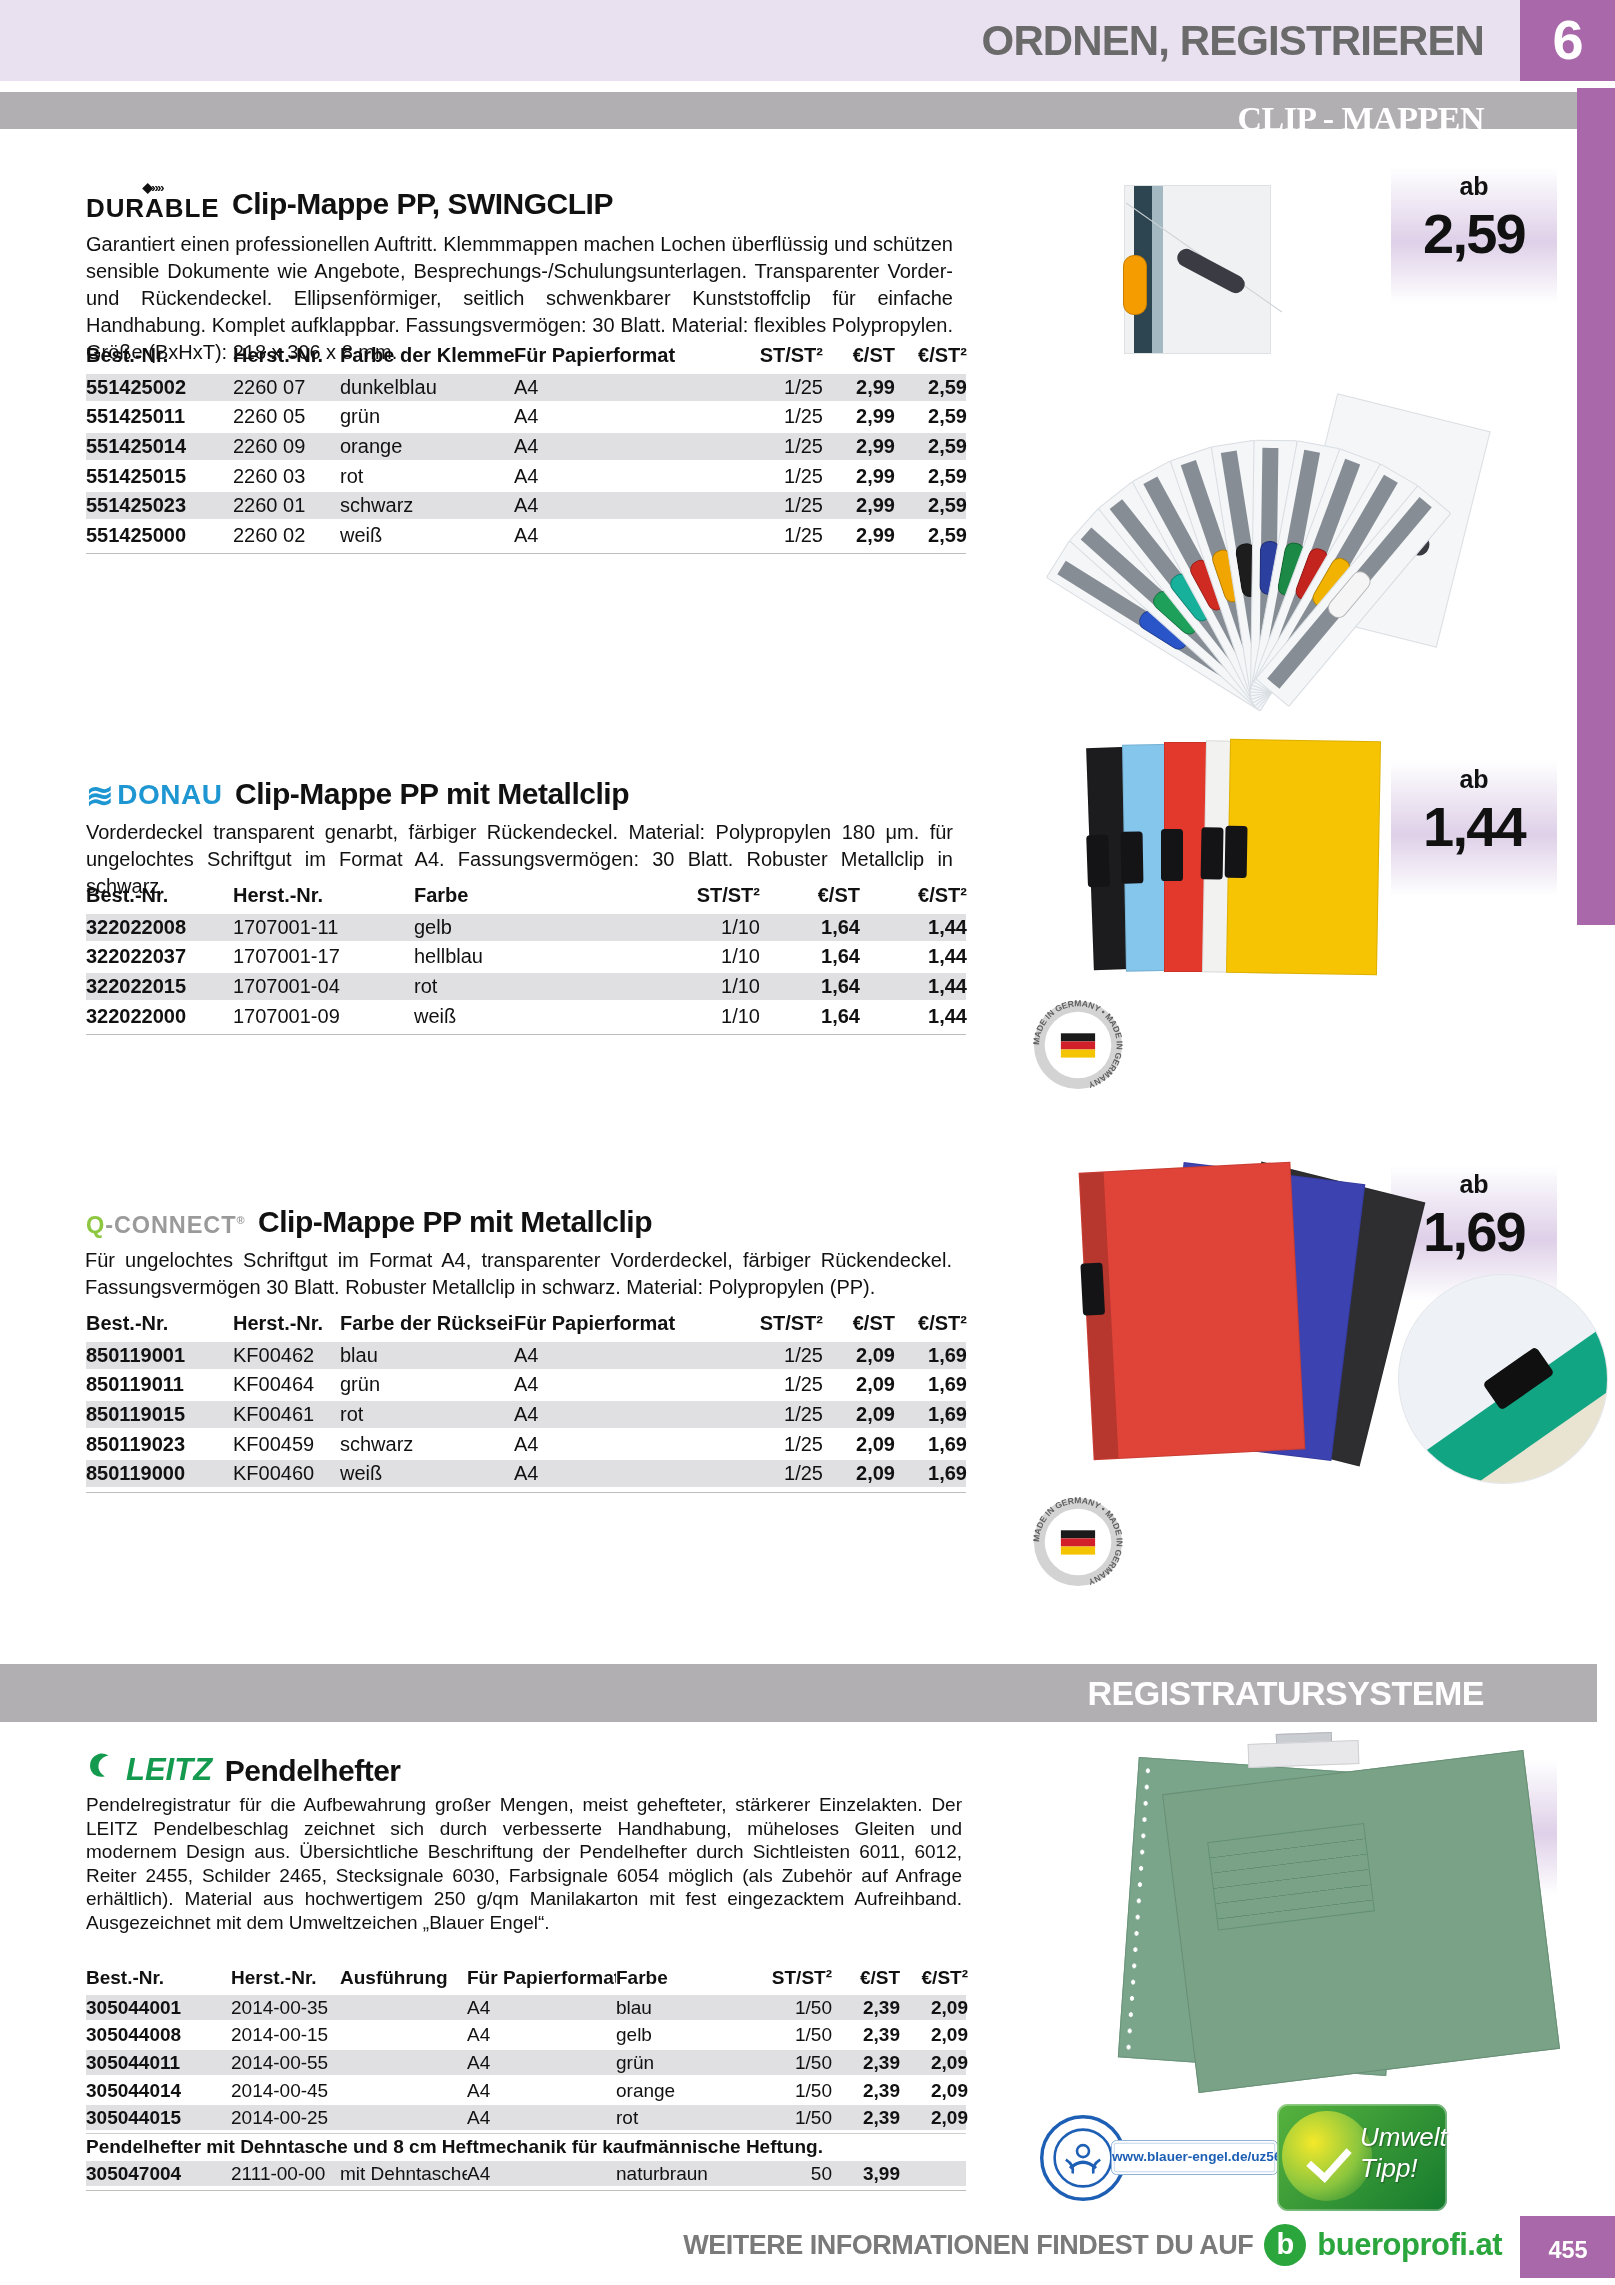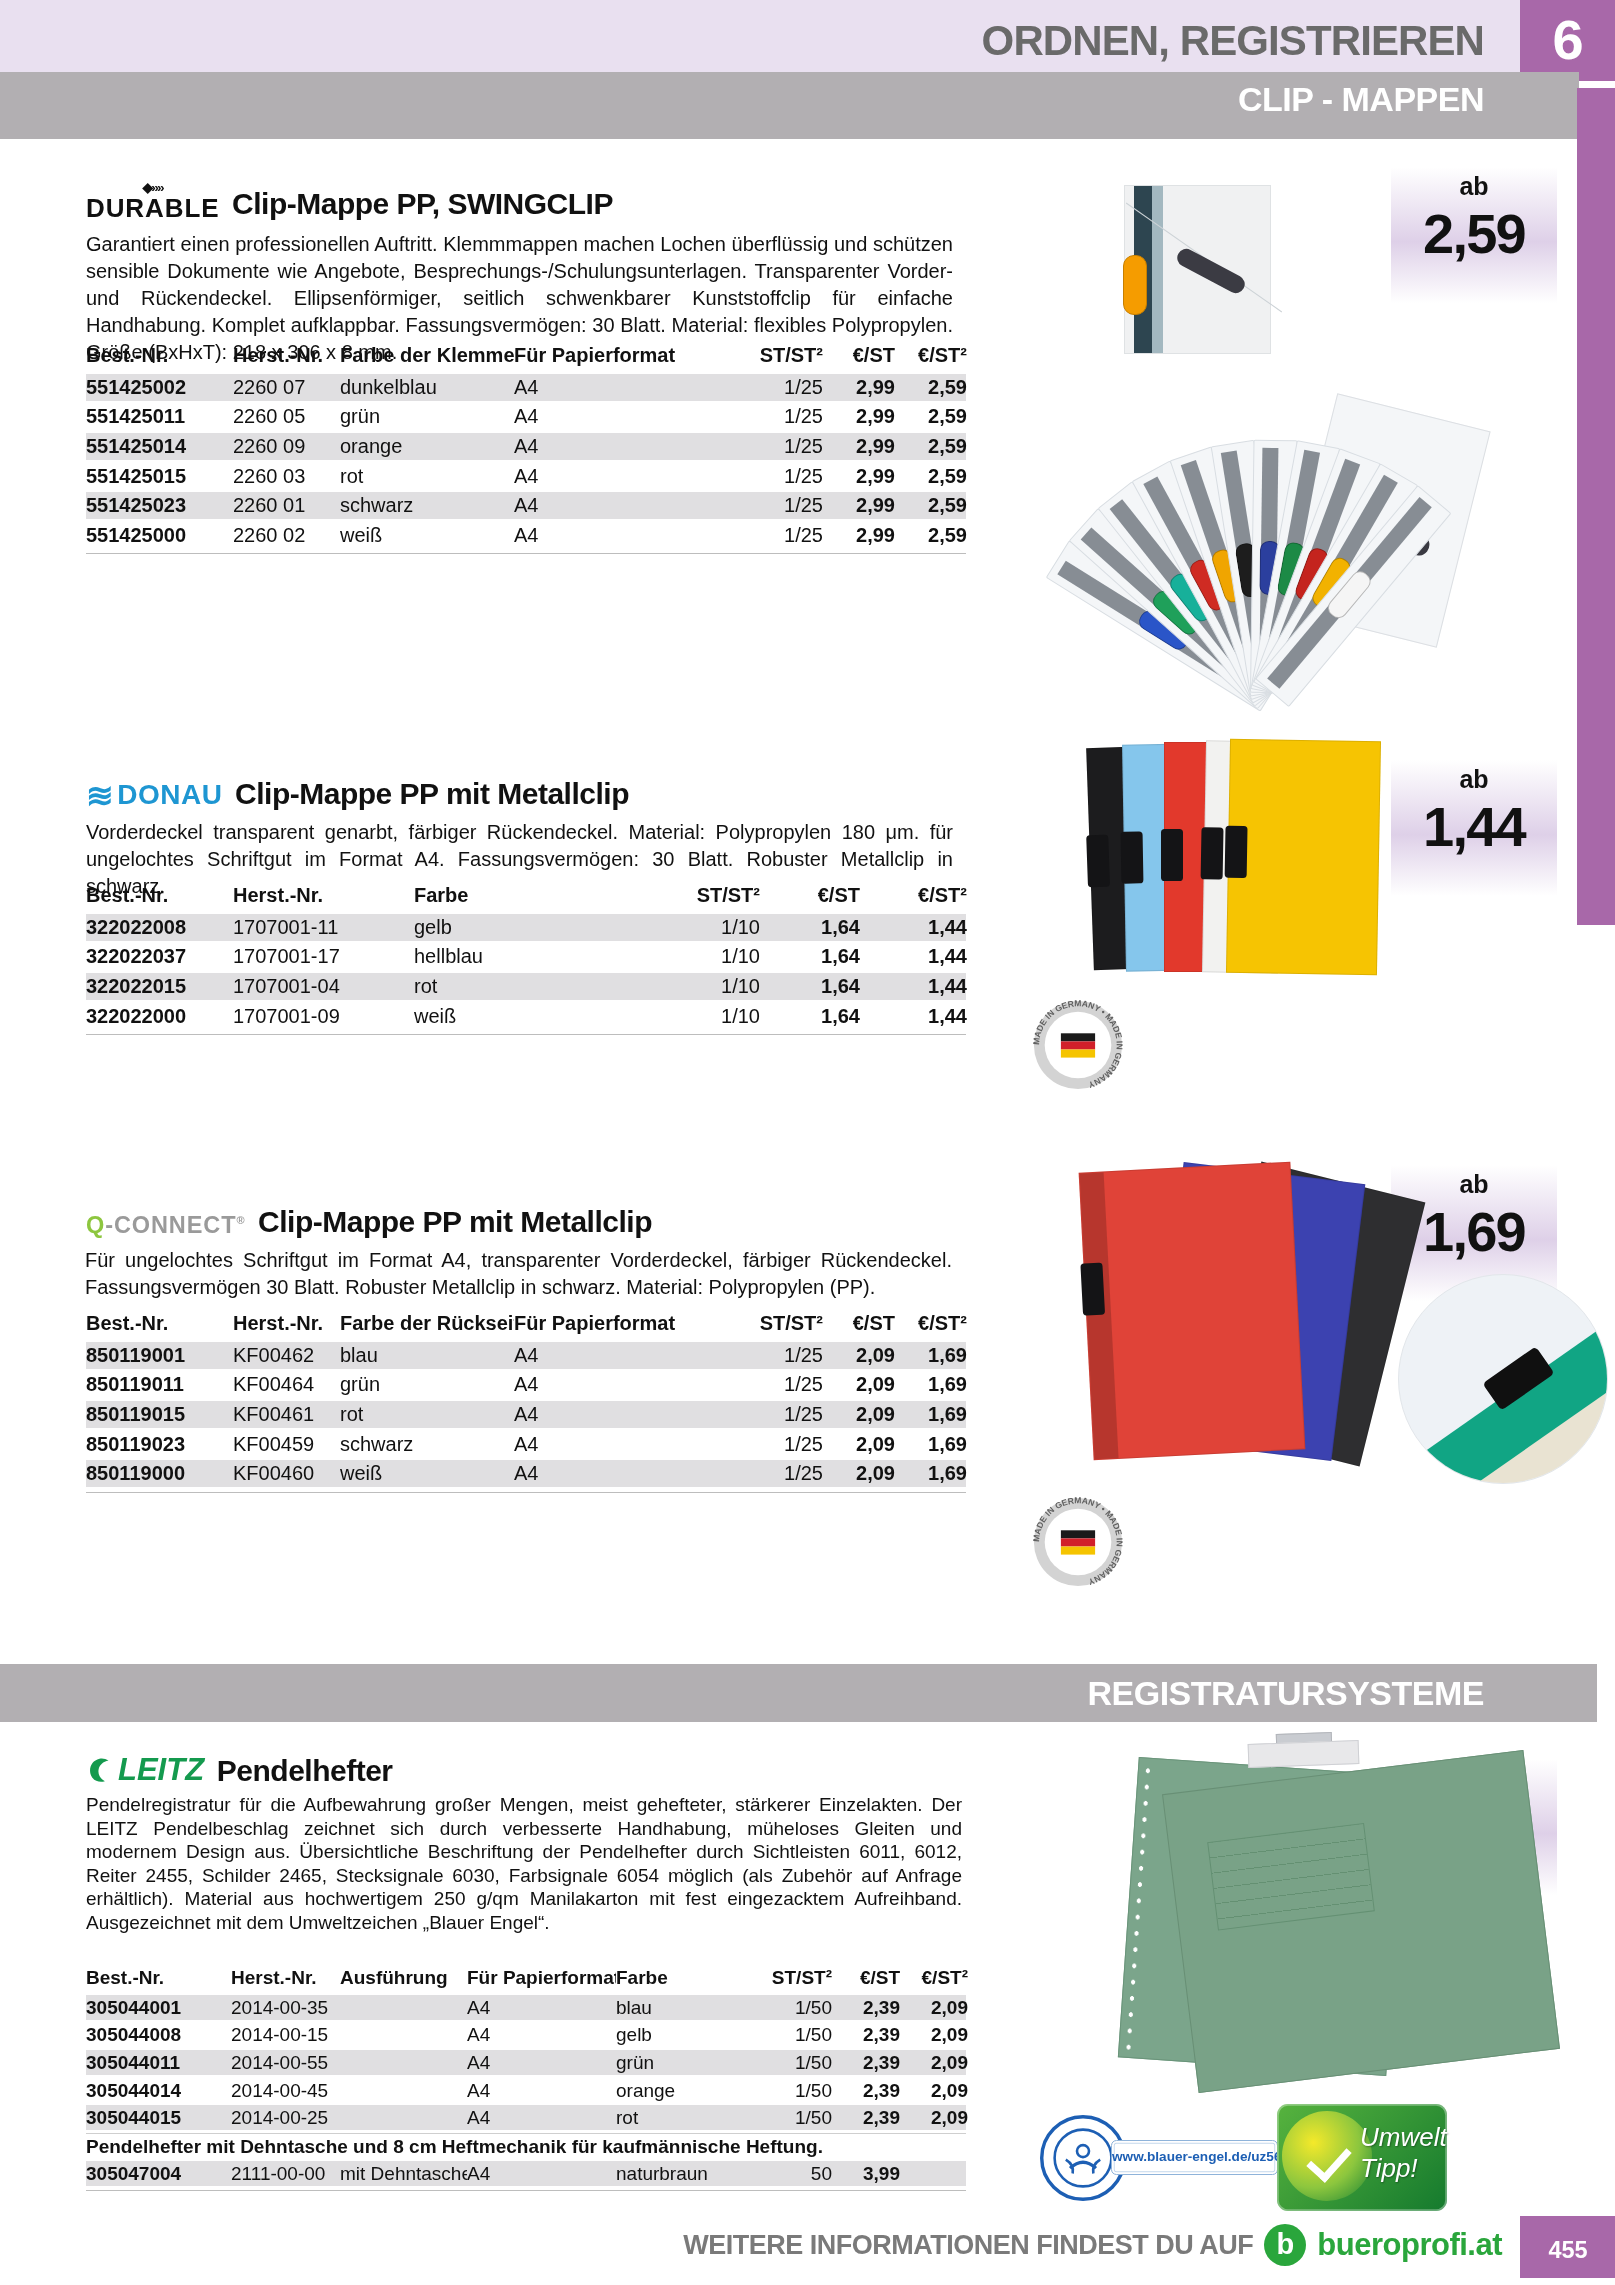--- a/index.html
+++ b/index.html
@@ -9,21 +9,21 @@
   }
   html,body{margin:0;padding:0;background:#888;}
   .stage{position:relative;width:1616px;height:2285px;background:#fff;
     font-family:"Liberation Sans",sans-serif;color:#111;overflow:hidden;margin:0 auto;}
   
   .hband{position:absolute;left:0;top:0;width:1520px;height:81px;background:var(--lavender);}
   .htitle{position:absolute;right:132px;top:0;height:81px;line-height:81px;
     font-size:42px;font-weight:bold;color:var(--titlegray);letter-spacing:-0.9px;}
   .hbox6{position:absolute;left:1520px;top:0;width:96px;height:81px;background:var(--purple);
     color:#fff;font-size:56px;font-weight:bold;text-align:center;line-height:80px;}
-  .gband{position:absolute;left:0;top:72px;width:1579px;height:67px;background:var(--grayband);}
+  .gband{position:absolute;left:0;top:92px;width:1579px;height:37px;background:var(--grayband);font-family:Liberation Serif, serif;}
   .gband .gtxt{position:absolute;right:95px;top:0;height:54px;line-height:54px;color:#fff;
     font-size:34px;font-weight:bold;letter-spacing:-0.5px;}
   .gband2{position:absolute;left:0;top:1664px;width:1597px;height:58px;background:var(--grayband);}
   .gband2 .gtxt{position:absolute;right:113px;top:0;height:58px;line-height:58px;color:#fff;
     font-size:34px;font-weight:bold;letter-spacing:-0.5px;}
   .vstrip{position:absolute;left:1577px;top:88px;width:39px;height:837px;background:var(--purple);}
   
   .brandrow{position:absolute;height:47px;display:flex;align-items:flex-end;gap:12.7px;}
   .sec-title{font-size:30px;font-weight:bold;letter-spacing:-0.5px;white-space:nowrap;}
   .desc{position:absolute;width:867px;font-size:20px;line-height:27px;text-align:justify;}
@@ -31,21 +31,21 @@
   
   .durable-logo{display:flex;flex-direction:column;align-items:center;line-height:1;}
   .durable-icon{font-size:13.6px;letter-spacing:-1.8px;font-weight:bold;}
   .durable-text{font-size:26px;font-weight:bold;letter-spacing:0.9px;}
   .donau-logo{display:flex;align-items:center;gap:3.6px;color:var(--donau);font-weight:bold;}
   .donau-icon{font-size:33px;line-height:27px;}
   .donau-text{font-size:28px;letter-spacing:0.5px;}
   .q-logo{font-size:23.5px;font-weight:bold;letter-spacing:0.9px;color:#9a9a9a;}
   .q-logo .q{color:var(--qgreen);}
   .q-logo sup{font-size:11px;}
-  .leitz-logo{display:flex;align-items:center;gap:5px;color:var(--leitz);font-weight:bold;
+  .leitz-logo{display:flex;gap:13px;color:var(--leitz);font-weight:bold;
     font-style:italic;font-size:31px;}
   
   .ptable{position:absolute;width:880px;font-size:20px;border-bottom:0.9px solid #bdbdbd;padding-bottom:1.8px;}
   .trow{display:grid;height:27px;line-height:27px;margin-bottom:2.7px;}
   .thead{font-weight:bold;margin-bottom:4.5px;}
   .t7 .trow{grid-template-columns:147px 107px 174px 231px 78px 72px 72px;}
   .t6 .trow{grid-template-columns:147px 181px 262px 84px 100px 107px;}
   .t8 .trow{grid-template-columns:145px 109px 127px 149px 145px 71px 68px 68px;height:25px;line-height:25px;}
   .t8{font-size:19px;}
   .trow.odd{background:var(--zebra);}

